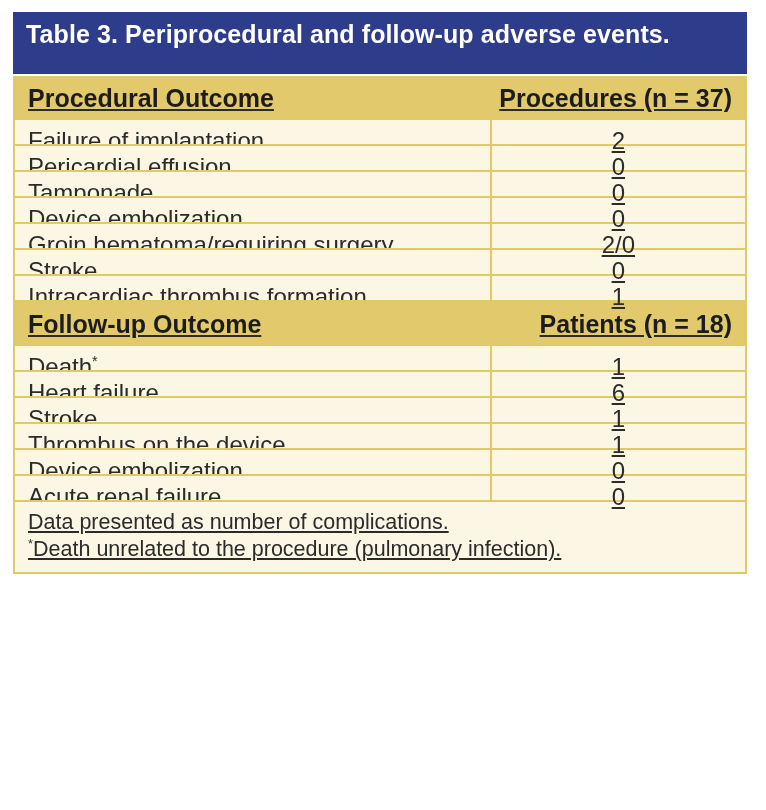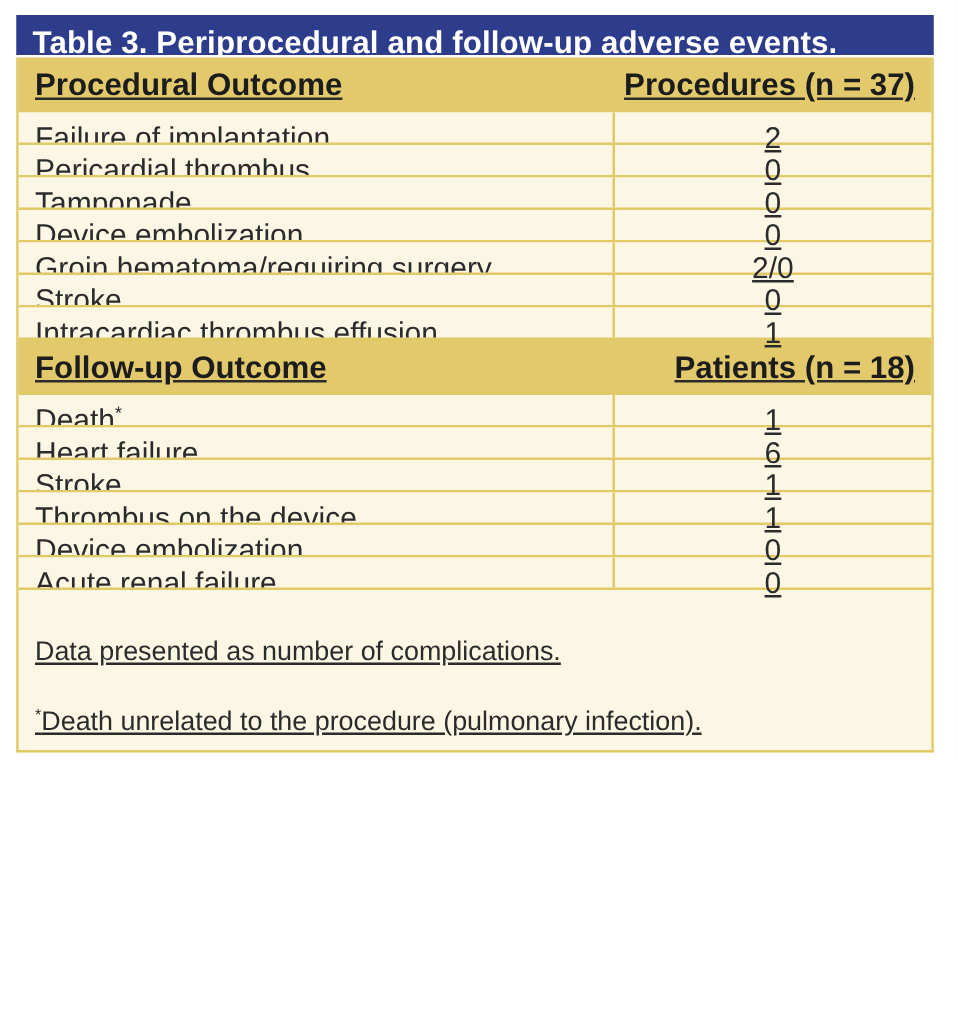--- a/index.html
+++ b/index.html
@@ -23,21 +23,21 @@
   .table-card {
     position: absolute;
     left: 13px; top: 12px;
     width: 734px;
   }
   .table-title {
     background: var(--header-blue);
     color: var(--title-text);
     font-weight: bold;
     font-size: 25px;
-    height: 32px;
+    height: 62px;
     line-height: 45px;
     padding-left: 13px;
     letter-spacing: 0.1px;
     white-space: nowrap;
     overflow: hidden;
   }
   .table-body {
     margin-top: 2px;
     border: 2px solid var(--border-gold);
     border-top: 0;
@@ -81,62 +81,62 @@
     vertical-align: super;
     line-height: 0;
   }
   .footer-row {
     background: var(--row-cream);
     padding: 7px 13px 9px 13px;
     font-size: 21.5px;
     line-height: 27px;
     color: var(--body-text);
   }
-  .footer-line { display: block; margin-top: 29px; }
+  .footer-line { display: block; }
 </style>
 </head>
 <body>
 
 <div class="table-card">
 
   <div class="table-title">Table 3. Periprocedural and follow-up adverse events.</div>
 
   <div class="table-body">
 
     <div class="section-row">
       <span class="sec-label">Procedural Outcome</span>
       <span class="sec-value">Procedures (n = 37)</span>
     </div>
 
     <div class="data-row">
       <span class="cell-label">Failure of implantation</span>
       <span class="cell-value">2</span>
     </div>
     <div class="data-row">
-      <span class="cell-label">Pericardial thrombus</span>
+      <span class="cell-label">Pericardial effusion</span>
       <span class="cell-value">0</span>
     </div>
     <div class="data-row">
       <span class="cell-label">Tamponade</span>
       <span class="cell-value">0</span>
     </div>
     <div class="data-row">
       <span class="cell-label">Device embolization</span>
       <span class="cell-value">0</span>
     </div>
     <div class="data-row">
       <span class="cell-label">Groin hematoma/requiring surgery</span>
       <span class="cell-value">2/0</span>
     </div>
     <div class="data-row">
       <span class="cell-label">Stroke</span>
       <span class="cell-value">0</span>
     </div>
     <div class="data-row">
-      <span class="cell-label">Intracardiac thrombus effusion</span>
+      <span class="cell-label">Intracardiac thrombus formation</span>
       <span class="cell-value">1</span>
     </div>
 
     <div class="section-row">
       <span class="sec-label">Follow-up Outcome</span>
       <span class="sec-value">Patients (n = 18)</span>
     </div>
 
     <div class="data-row">
       <span class="cell-label"><span>Death</span><sup>*</sup></span>

